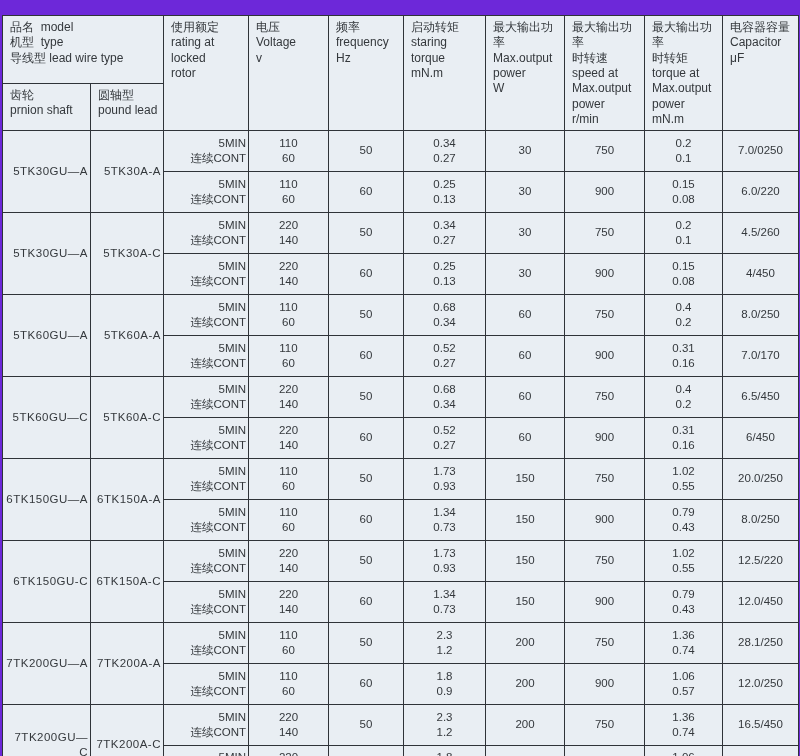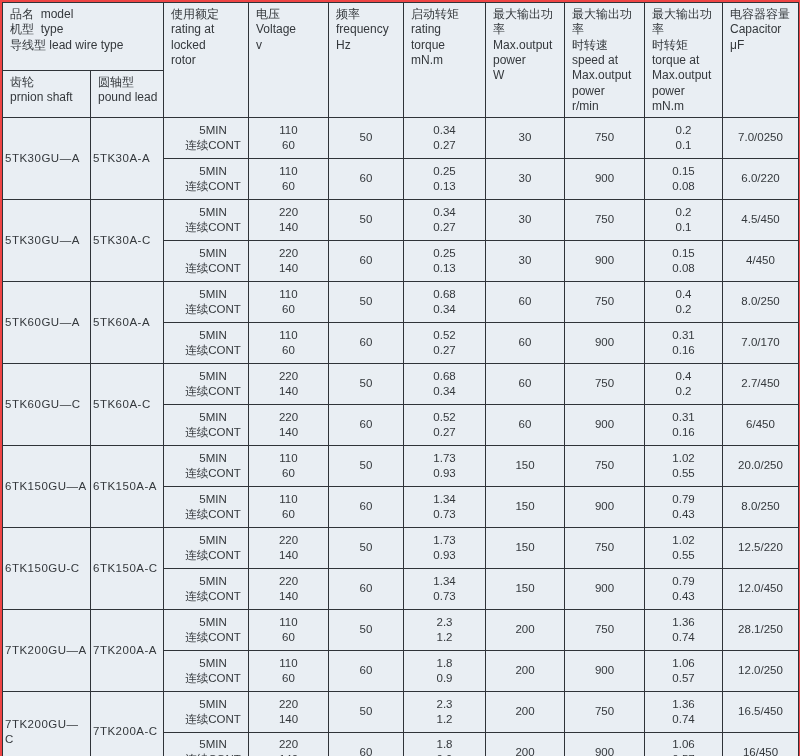--- a/index.html
+++ b/index.html
@@ -4,23 +4,23 @@
 <style>
   html, body {
     margin: 0;
     padding: 0;
     background: #ffffff;
     font-family: "Liberation Sans", "DejaVu Sans", sans-serif;
   }
   .page {
     width: 800px;
     height: 756px;
-    background: #ef4444;
+    background: #6d28d9;
     box-sizing: border-box;
-    padding: 2px 2px 0 2px;
+    padding: 15px 2px 0 2px;
   }
   table.spec {
     border-collapse: collapse;
     table-layout: fixed;
     width: 796px;
     background: #e9eef3;
     border: 1px solid #2f3338;
     border-bottom: 3px solid #23272b;
     color: #34383c;
   }
@@ -51,22 +51,22 @@
   th.model-head { height: 55px; }
   th.sub-head   { height: 37px; }
   td {
     font-size: 11.5px;
     line-height: 1.3;
     vertical-align: middle;
     white-space: pre-wrap;
     height: 41px;
     padding: 2px 2px;
   }
-  td.model { text-align: left; letter-spacing: 0.5px; }
-  td.duty  { text-align: center; padding-left: 16px; }
+  td.model { text-align: right; letter-spacing: 0.5px; }
+  td.duty  { text-align: right; padding-left: 16px; }
   td.num   { text-align: center; }
 </style>
 </head>
 <body>
 
 <div class="page">
 <table class="spec">
   <colgroup>
     <col class="c-gu">
         <col class="c-a">
@@ -88,21 +88,21 @@
 rating at
 locked
 rotor</th>
       <th rowspan="2">电压
 Voltage
 v</th>
       <th rowspan="2">频率
 frequency
 Hz</th>
       <th rowspan="2">启动转矩
-rating
+staring
 torque
 mN.m</th>
       <th rowspan="2">最大输出功率
 Max.output
 power
 W</th>
       <th rowspan="2">最大输出功率
 时转速
 speed at
 Max.output
@@ -165,21 +165,21 @@
 连续CONT</td>
       <td class="num">220
 140</td>
       <td class="num">50</td>
       <td class="num">0.34
 0.27</td>
       <td class="num">30</td>
       <td class="num">750</td>
       <td class="num">0.2
 0.1</td>
-      <td class="num">4.5/450</td>
+      <td class="num">4.5/260</td>
     </tr>
     <tr>
       <td class="duty">5MIN
 连续CONT</td>
       <td class="num">220
 140</td>
       <td class="num">60</td>
       <td class="num">0.25
 0.13</td>
       <td class="num">30</td>
@@ -227,21 +227,21 @@
 连续CONT</td>
       <td class="num">220
 140</td>
       <td class="num">50</td>
       <td class="num">0.68
 0.34</td>
       <td class="num">60</td>
       <td class="num">750</td>
       <td class="num">0.4
 0.2</td>
-      <td class="num">2.7/450</td>
+      <td class="num">6.5/450</td>
     </tr>
     <tr>
       <td class="duty">5MIN
 连续CONT</td>
       <td class="num">220
 140</td>
       <td class="num">60</td>
       <td class="num">0.52
 0.27</td>
       <td class="num">60</td>

